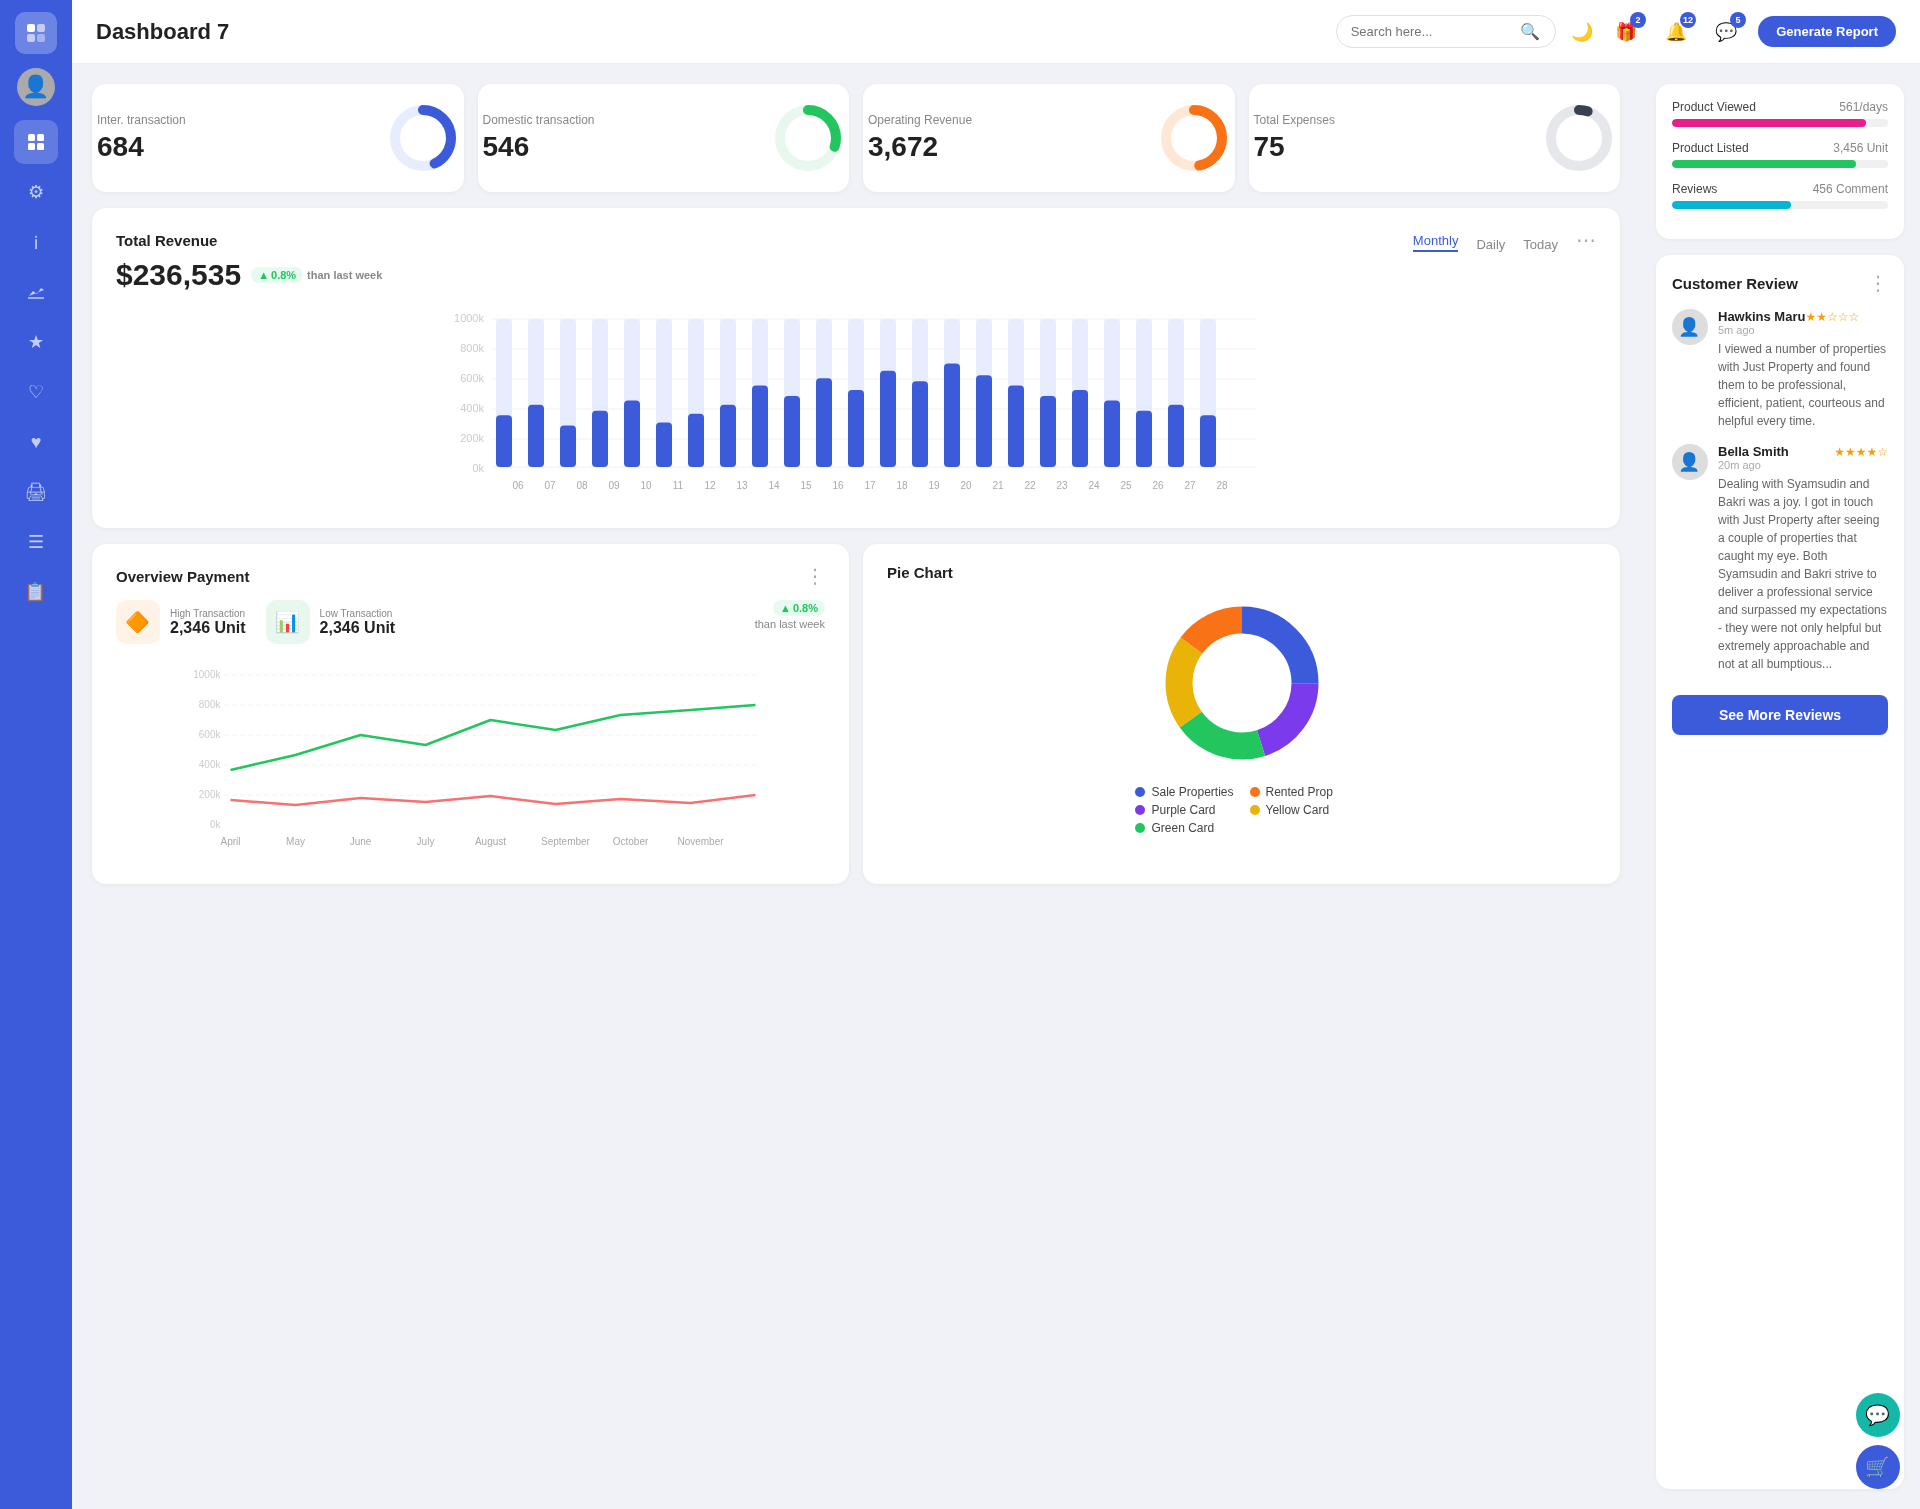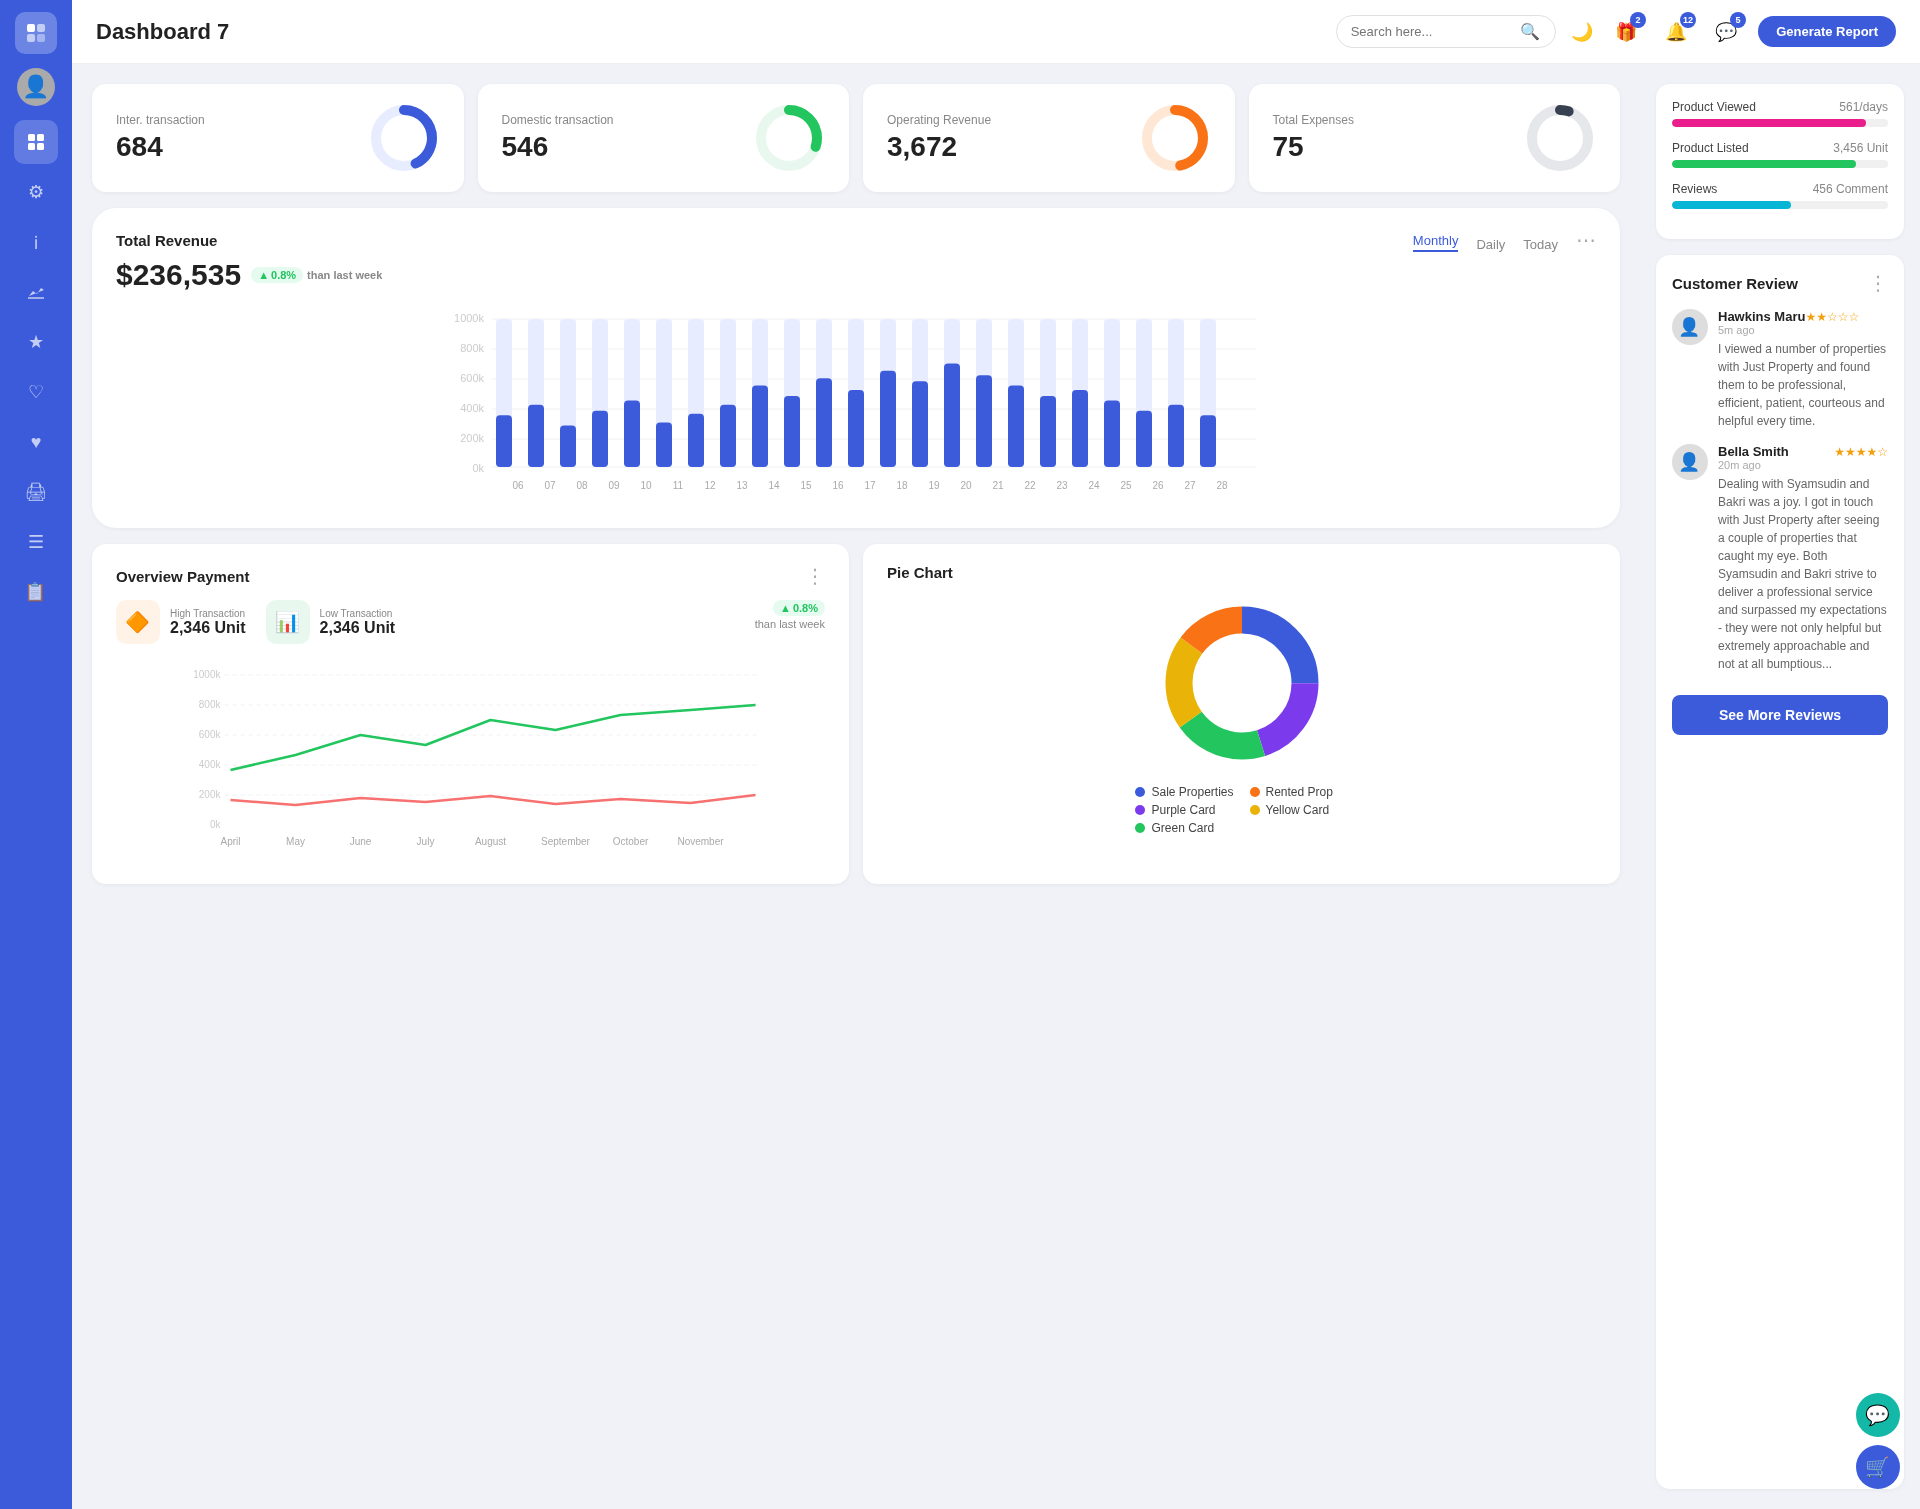--- a/index.html
+++ b/index.html
@@ -145,37 +145,37 @@
 
     
     .stat-cards {
       display: grid;
       grid-template-columns: repeat(4, 1fr);
       gap: 14px;
     }
     .stat-card {
       background: white;
       border-radius: 14px;
-      padding: 18px 24px;
+      padding: 18px 5px;
       display: flex;
       align-items: center;
       justify-content: space-between;
       box-shadow: 0 1px 4px rgba(0,0,0,0.05);
     }
     .stat-info .label { font-size: 12px; color: #888; margin-bottom: 4px; }
     .stat-info .value { font-size: 28px; font-weight: 700; color: #222; }
 
     
     .donut-wrap { width: 72px; height: 72px; }
     .donut-wrap svg { width: 100%; height: 100%; }
 
     
     .revenue-card {
       background: white;
-      border-radius: 24px;
+      border-radius: 14px;
       padding: 20px 24px;
       box-shadow: 0 1px 4px rgba(0,0,0,0.05);
     }
     .revenue-header {
       display: flex;
       align-items: center;
       justify-content: space-between;
       margin-bottom: 6px;
     }
     .revenue-title { font-size: 15px; font-weight: 600; color: #222; }

